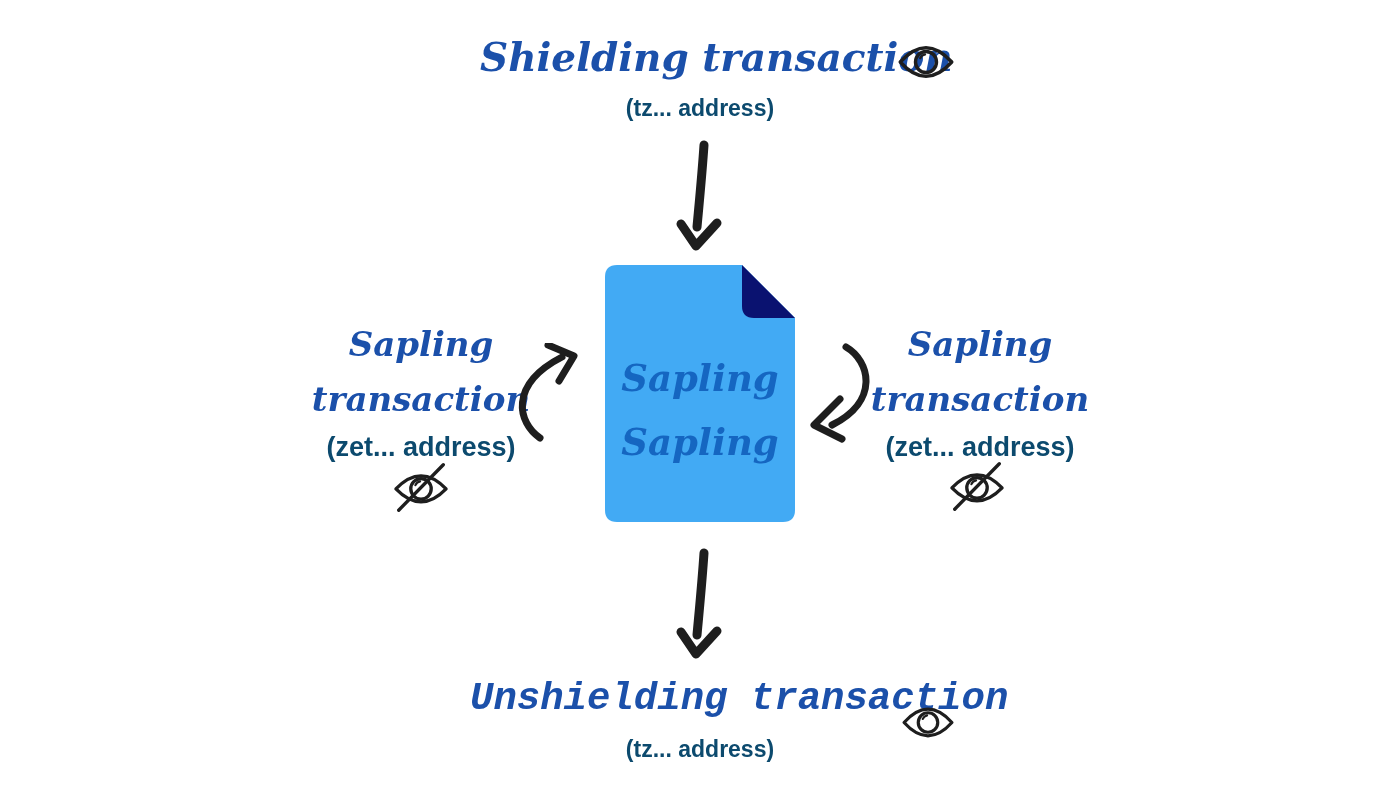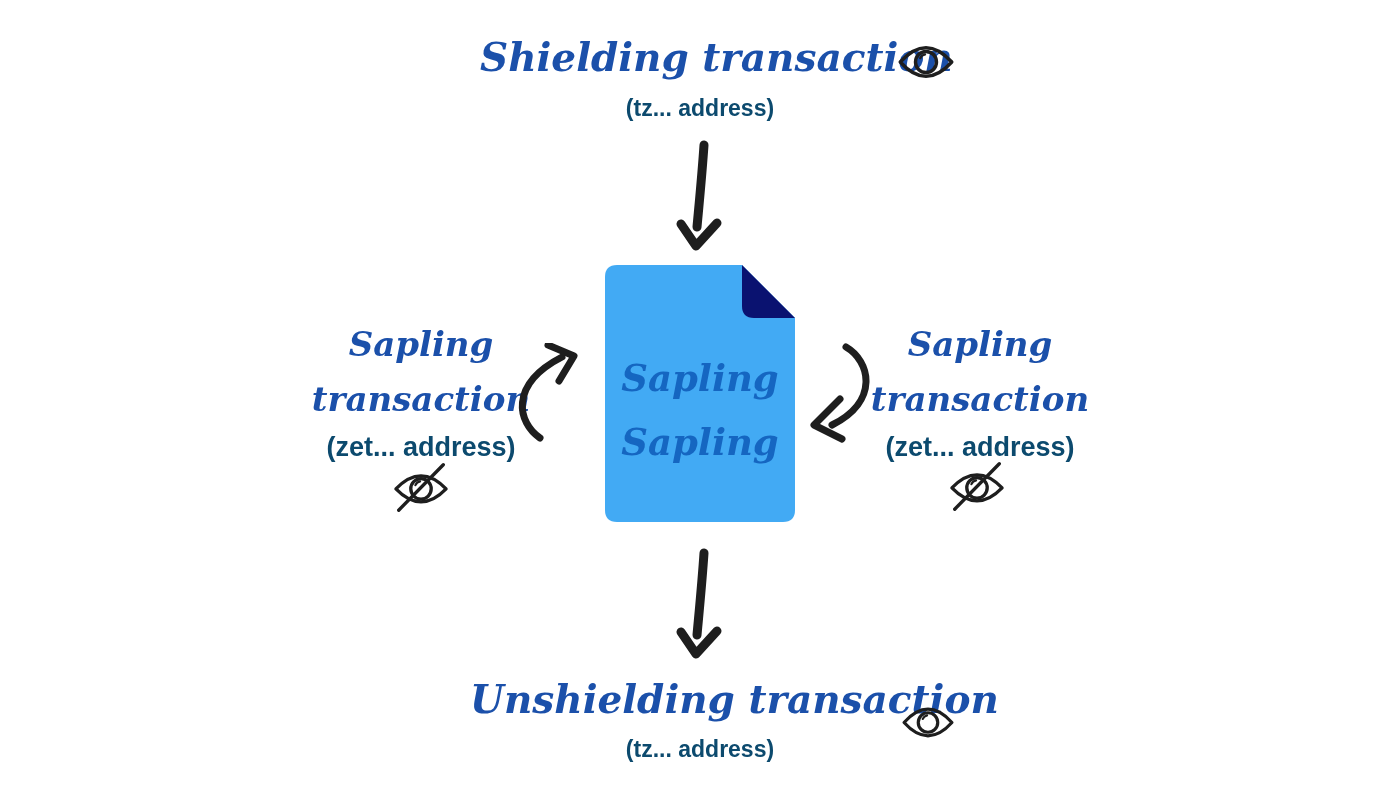--- a/index.html
+++ b/index.html
@@ -106,21 +106,21 @@
     <circle cx="32" cy="30" r="11" fill="none" stroke="#1e1e1e" stroke-width="3.6"></circle>
     <path d="M 26,26 A 7,7 0 0 1 31,22" fill="none" stroke="#1e1e1e" stroke-width="2.4" stroke-linecap="round"></path>
     <path d="M 8,53 L 56,4" fill="none" stroke="#1e1e1e" stroke-width="3.6" stroke-linecap="round"></path>
   </svg>
 
   <svg class="abs" style="left:676px; top:548px;" width="46" height="112" viewBox="0 0 46 112" aria-hidden="true">
     <path d="M 28,5 C 26,35 23,65 21,87" fill="none" stroke="#1e1e1e" stroke-width="9" stroke-linecap="round"></path>
     <path d="M 5,84 L 20,106 L 41,83" fill="none" stroke="#1e1e1e" stroke-width="9" stroke-linecap="round" stroke-linejoin="round"></path>
   </svg>
 
-  <div class="abs script script-lg" style="left:470px; top:678px; width:460px;">Unshielding transaction</div>
+  <div class="abs script script-lg" style="left:470px; top:678px; width:460px;font-family:Liberation Mono, monospace;">Unshielding transaction</div>
 
   <svg class="abs" style="left:901px; top:703px;" width="54" height="39" viewBox="0 0 60 44" aria-hidden="true">
     <path d="M 3,22 Q 30,-8 57,22 Q 30,52 3,22 Z" fill="none" stroke="#1e1e1e" stroke-width="3.6" stroke-linejoin="round"></path>
     <circle cx="30" cy="22" r="11" fill="none" stroke="#1e1e1e" stroke-width="3.6"></circle>
     <path d="M 24,18 A 7,7 0 0 1 29,14" fill="none" stroke="#1e1e1e" stroke-width="2.4" stroke-linecap="round"></path>
   </svg>
 
   <div class="abs subtitle" style="left:550px; top:736px; width:300px;">(tz... address)</div>
 
 </div>

